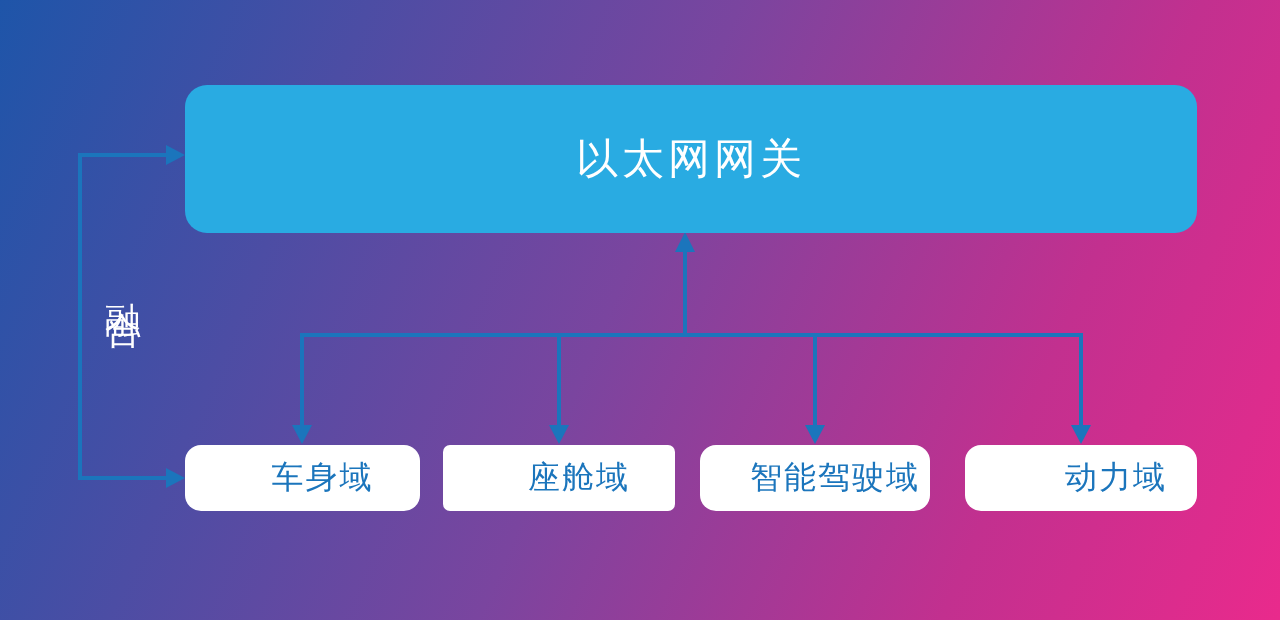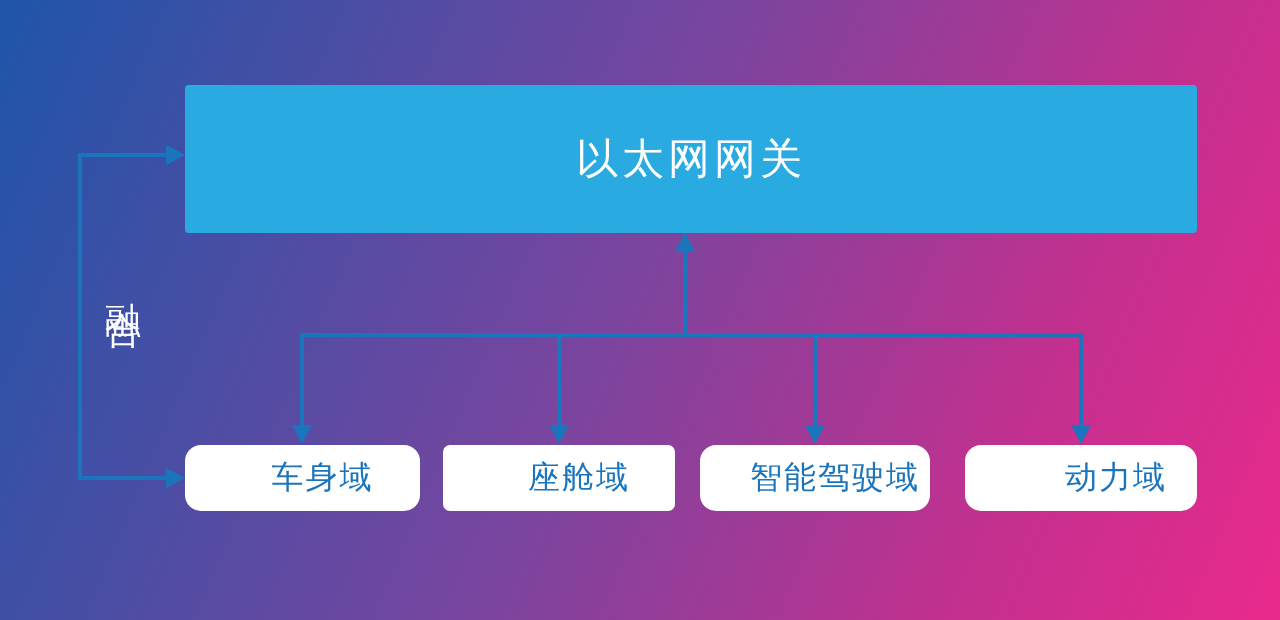--- a/index.html
+++ b/index.html
@@ -22,21 +22,21 @@
     background:linear-gradient(113deg,
       var(--background-start) 0%,
       var(--background-mid) 48%,
       #c2308f 78%,
       var(--background-end) 100%);
   }
   .gateway{
     position:absolute;
     left:185px;top:85px;width:1012px;height:148px;
     background:var(--gateway-fill);
-    border-radius:4px;
+    border-radius:22px;
     display:flex;align-items:center;justify-content:center;
   }
   .gateway .label{
     color:var(--gateway-text);
     font-size:42px;
     letter-spacing:4px;
   }
   .domain{
     position:absolute;
     top:445px;height:66px;

